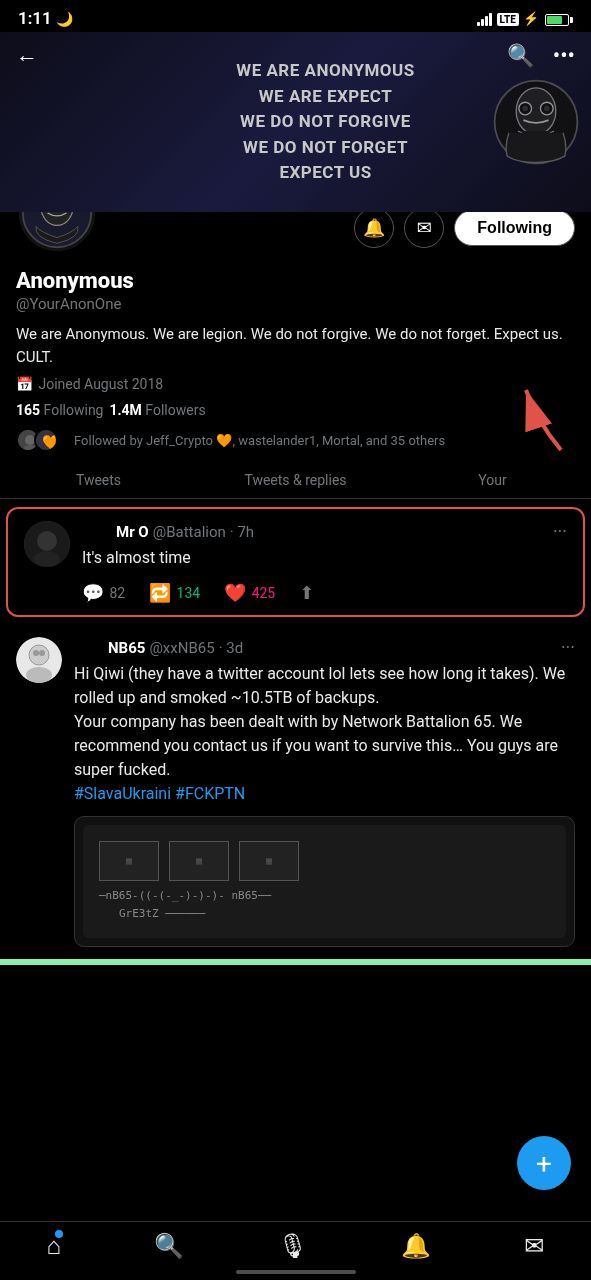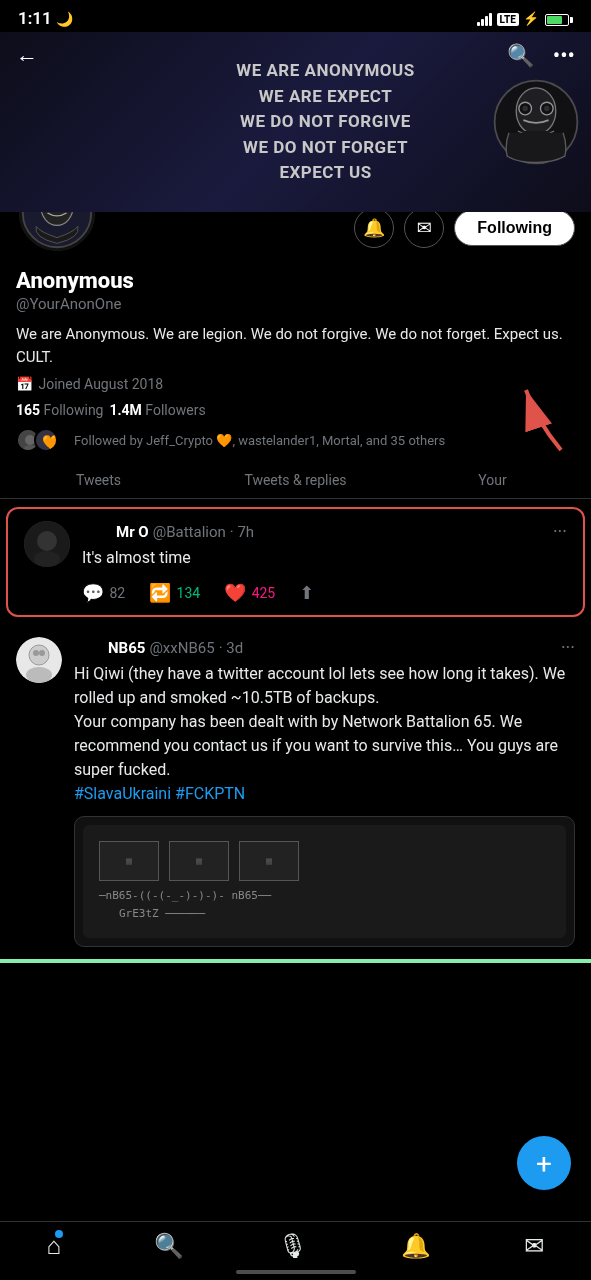--- a/index.html
+++ b/index.html
@@ -274,21 +274,21 @@
       background: #1d9bf0;
       border-radius: 2px;
     }
 
     
     .tweets-area {
       background: #000;
     }
     .tweet-card {
       padding: 12px 16px;
-      border-bottom: 4px solid #86efac;
+      border-bottom: 6px solid #86efac;
       display: flex;
       gap: 12px;
       position: relative;
     }
     .tweet-card.highlighted {
       border: 2px solid #e0534a;
       border-radius: 12px;
       margin: 8px 6px;
     }
     .tweet-avatar {

